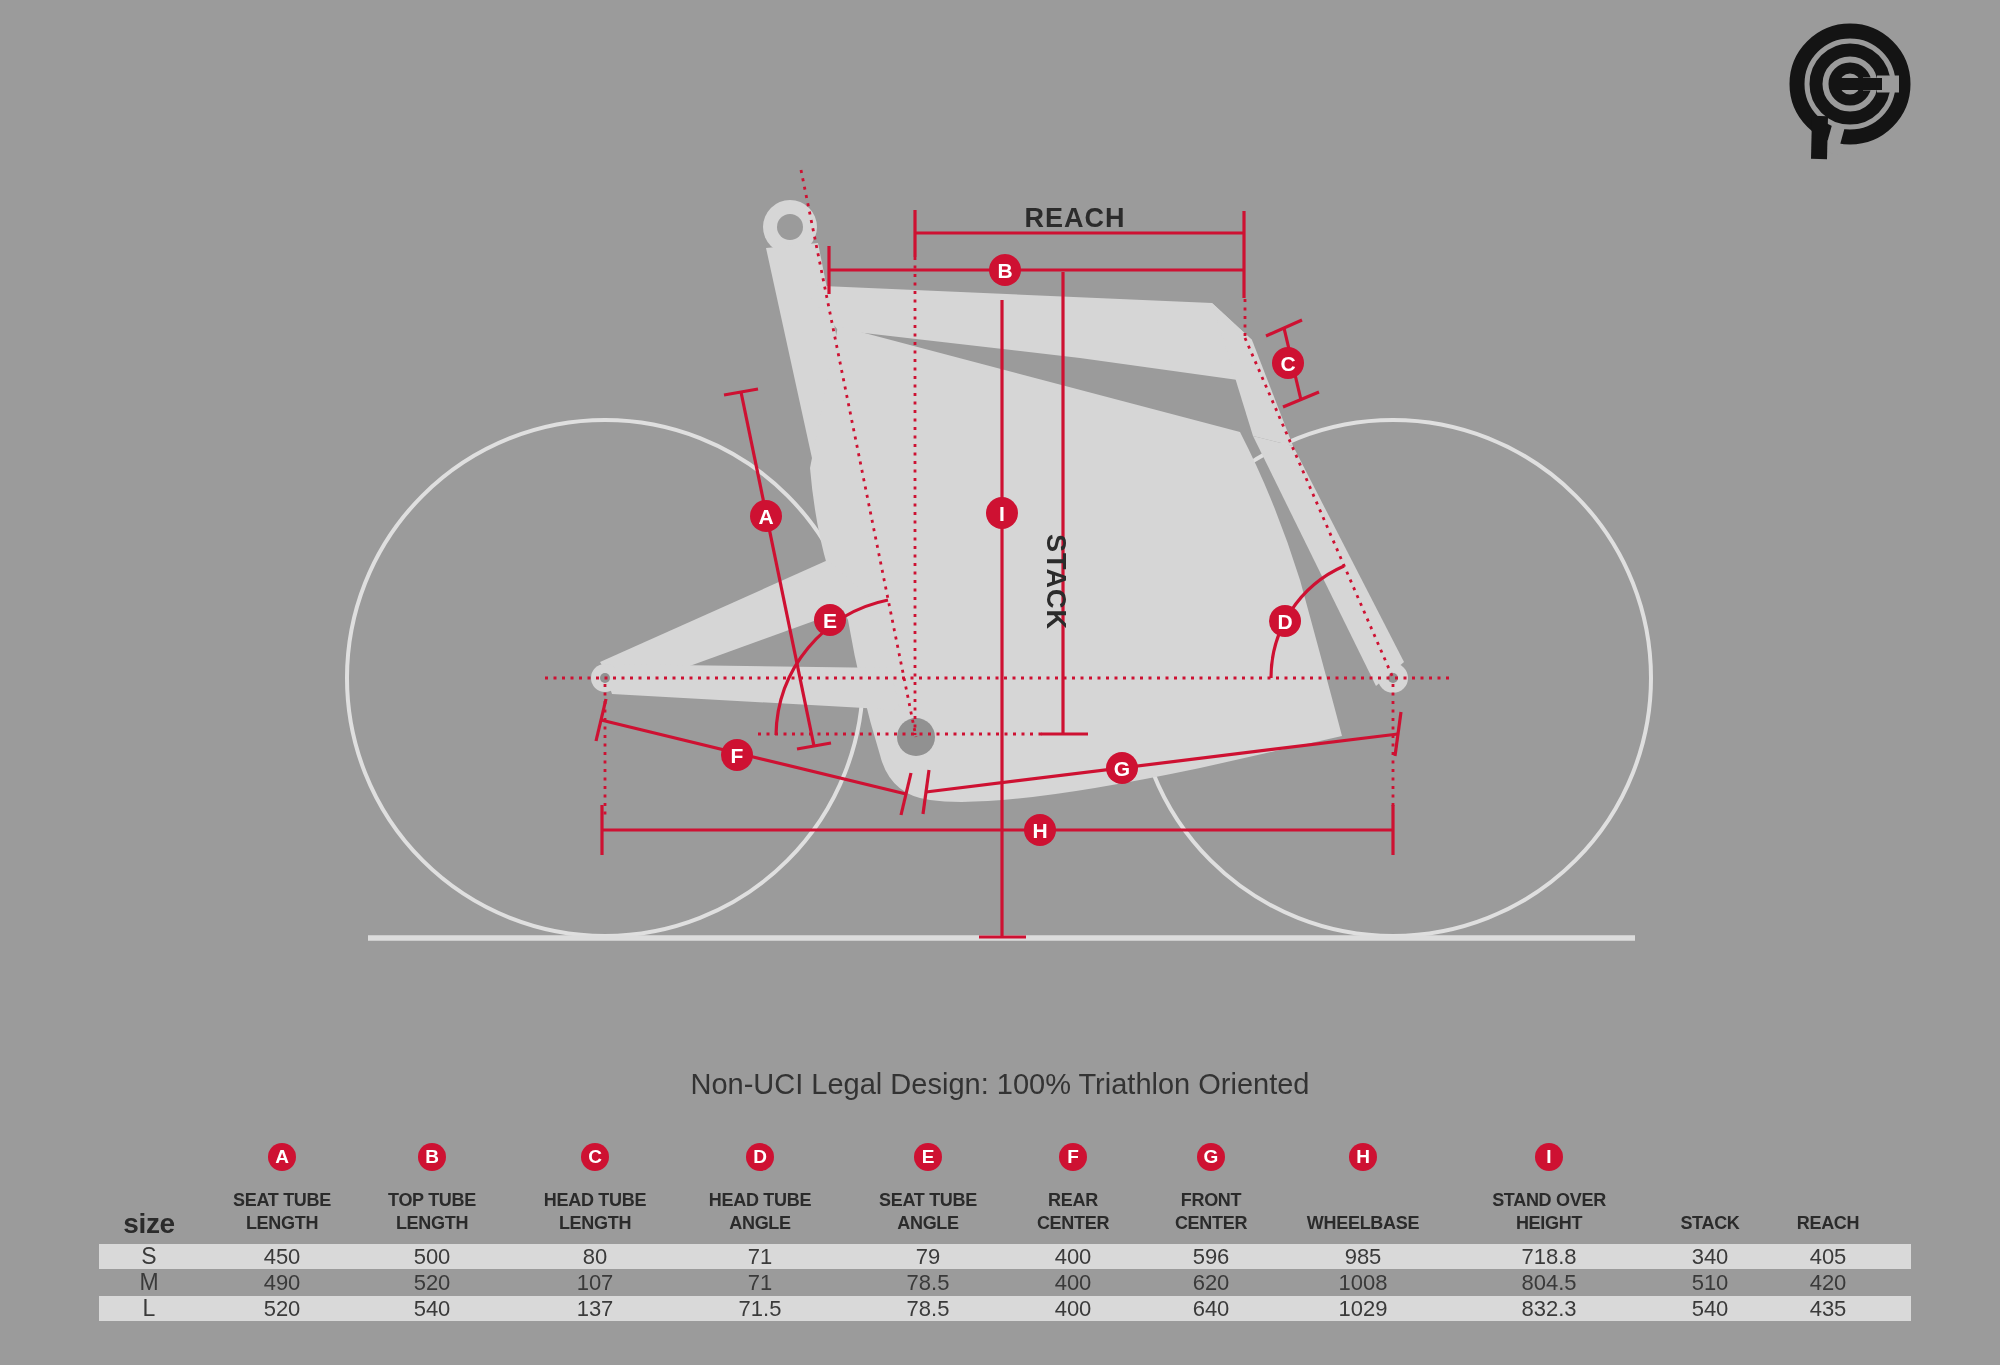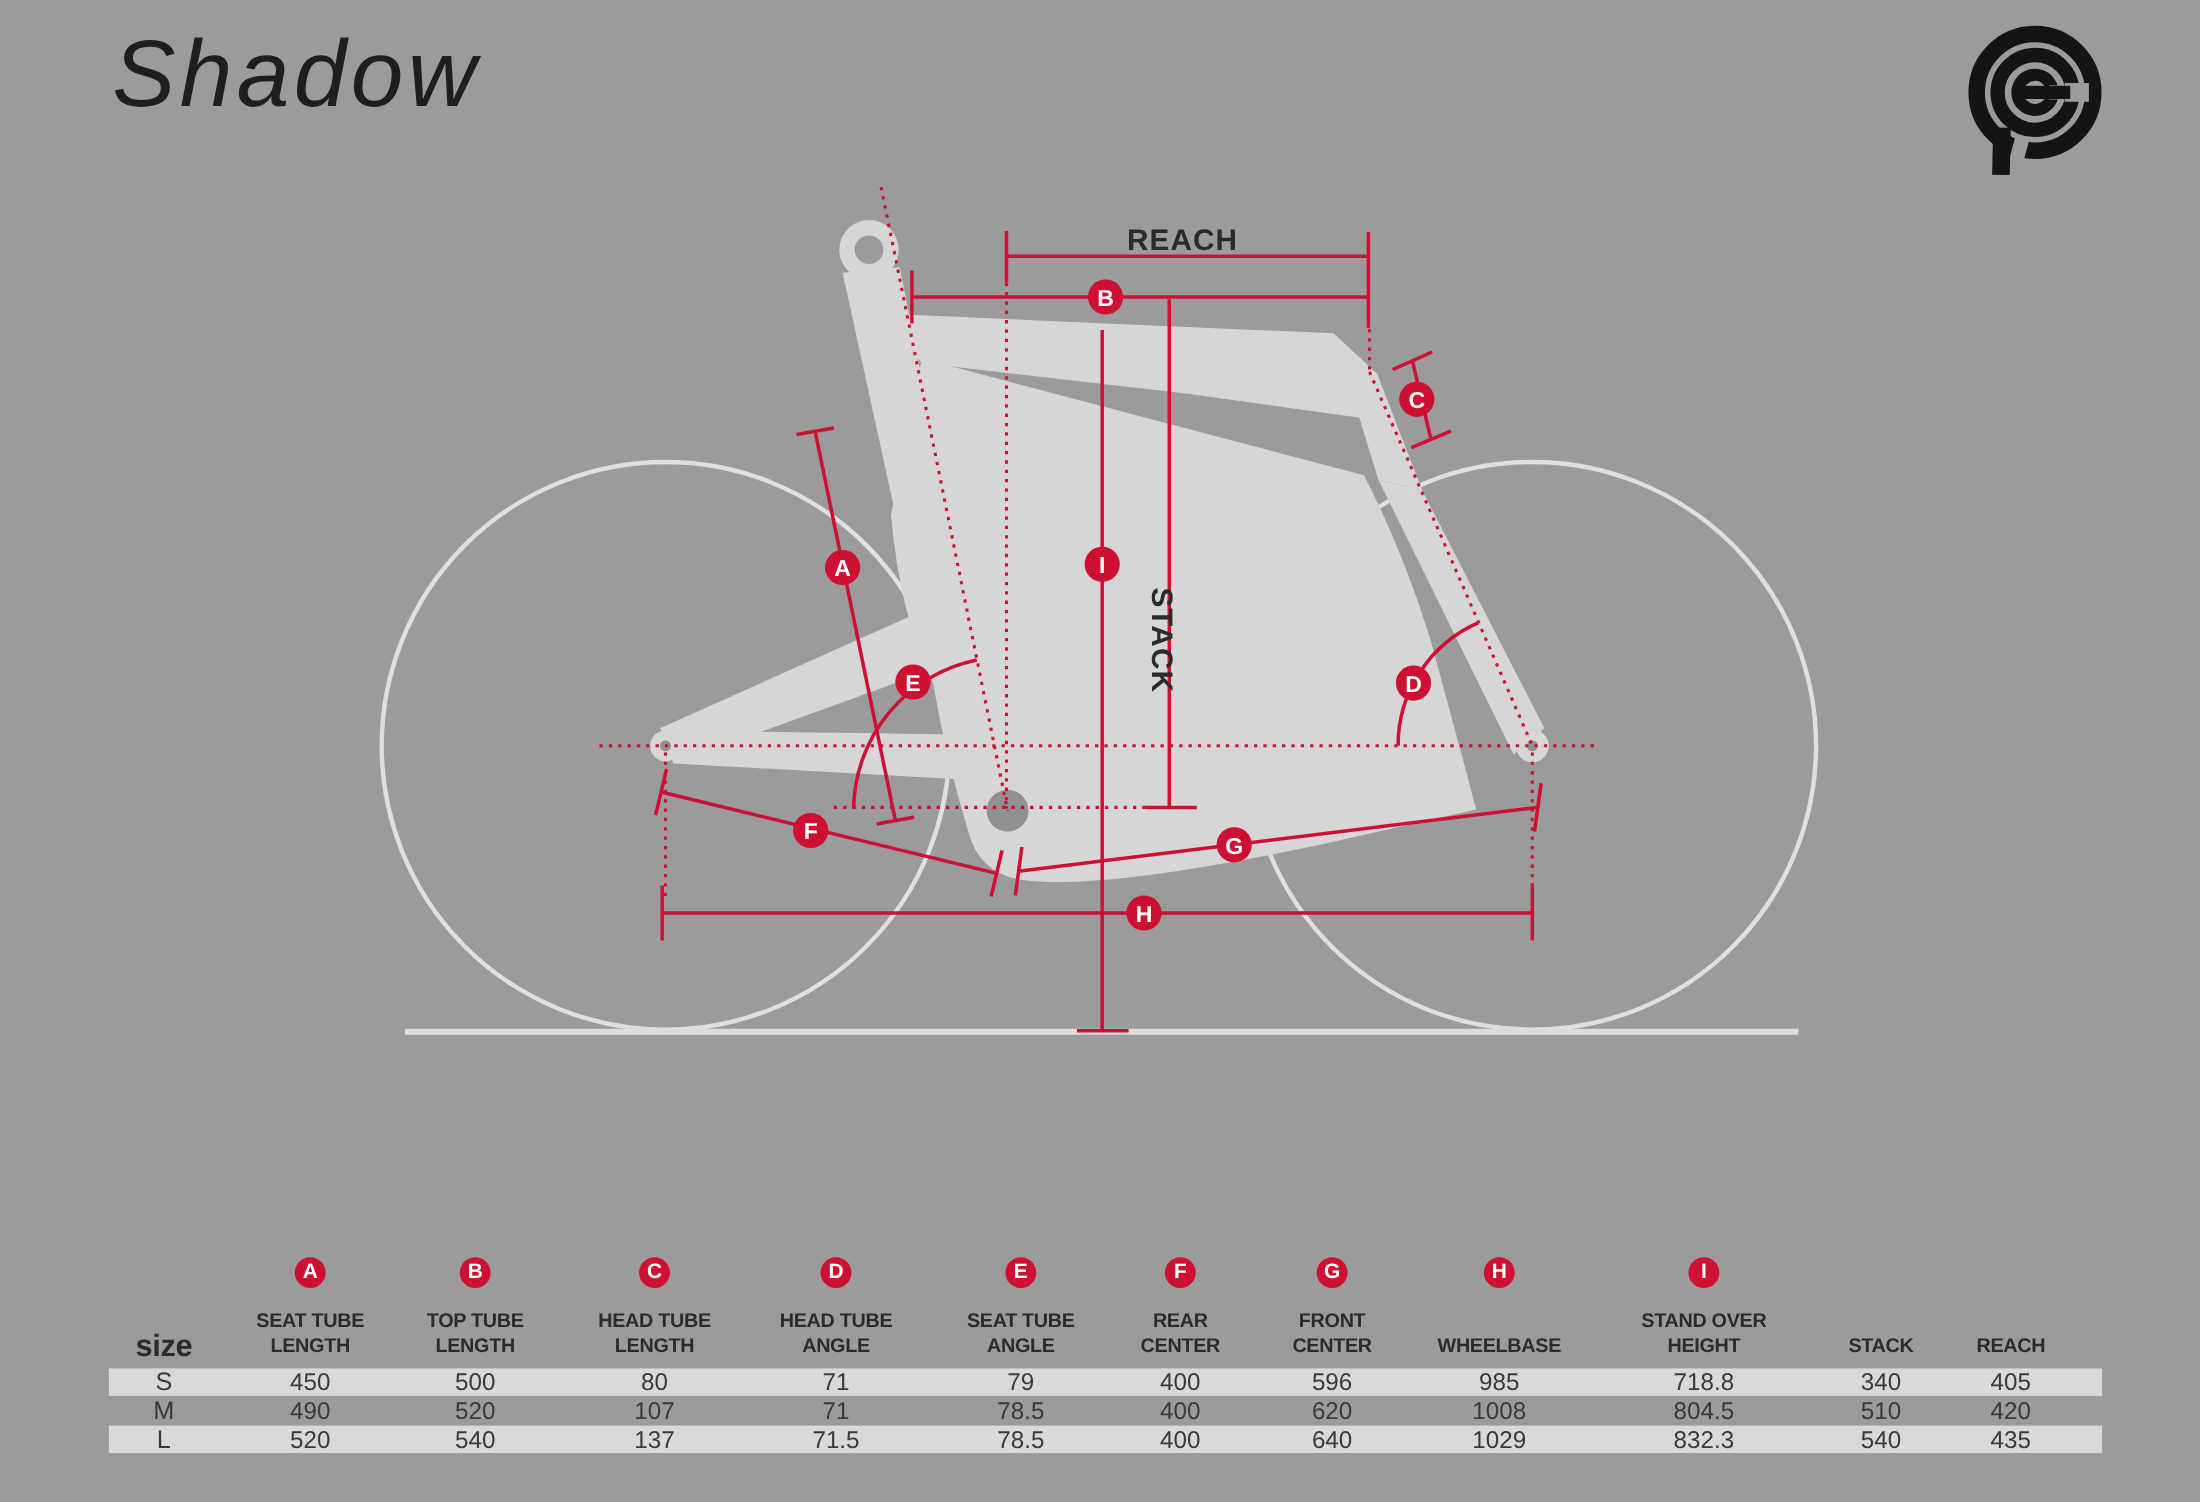--- a/index.html
+++ b/index.html
@@ -158,35 +158,35 @@
         <circle class="badge-c" cx="1040" cy="830" r="16"></circle>
         <text class="badge-t" x="1040" y="838">H</text>
       </g>
       <g>
         <circle class="badge-c" cx="1002" cy="513" r="16"></circle>
         <text class="badge-t" x="1002" y="521">I</text>
       </g>
     </g>
   </svg>
 
-  <div class="title">Shadow</div>
 
   <svg class="logo" width="150" height="150" viewBox="0 0 150 150">
     <g>
       <circle cx="75" cy="72" r="53" fill="none" stroke="#141414" stroke-width="15"></circle>
       <line x1="75" y1="72" x2="56" y2="141" stroke="#9b9b9b" stroke-width="13"></line>
       <line x1="45" y1="104" x2="44" y2="147" stroke="#141414" stroke-width="16"></line>
       <circle cx="75" cy="72" r="34" fill="none" stroke="#141414" stroke-width="13"></circle>
       <line x1="102" y1="72" x2="124" y2="72" stroke="#9b9b9b" stroke-width="17"></line>
       <circle cx="75" cy="72" r="16" fill="none" stroke="#141414" stroke-width="11"></circle>
       <line x1="88" y1="72" x2="100" y2="72" stroke="#9b9b9b" stroke-width="13"></line>
       <rect x="58" y="66" width="49" height="12" fill="#141414"></rect>
     </g>
   </svg>
 
+  <div class="caption">Non-UCI Legal Design: 100% Triathlon Oriented</div>
 
   <div class="geo-table">
 
     <div class="trow badges-row">
       <div></div>
       <div>
           <span class="tbadge">A</span>
         </div>
       <div>
           <span class="tbadge">B</span>

